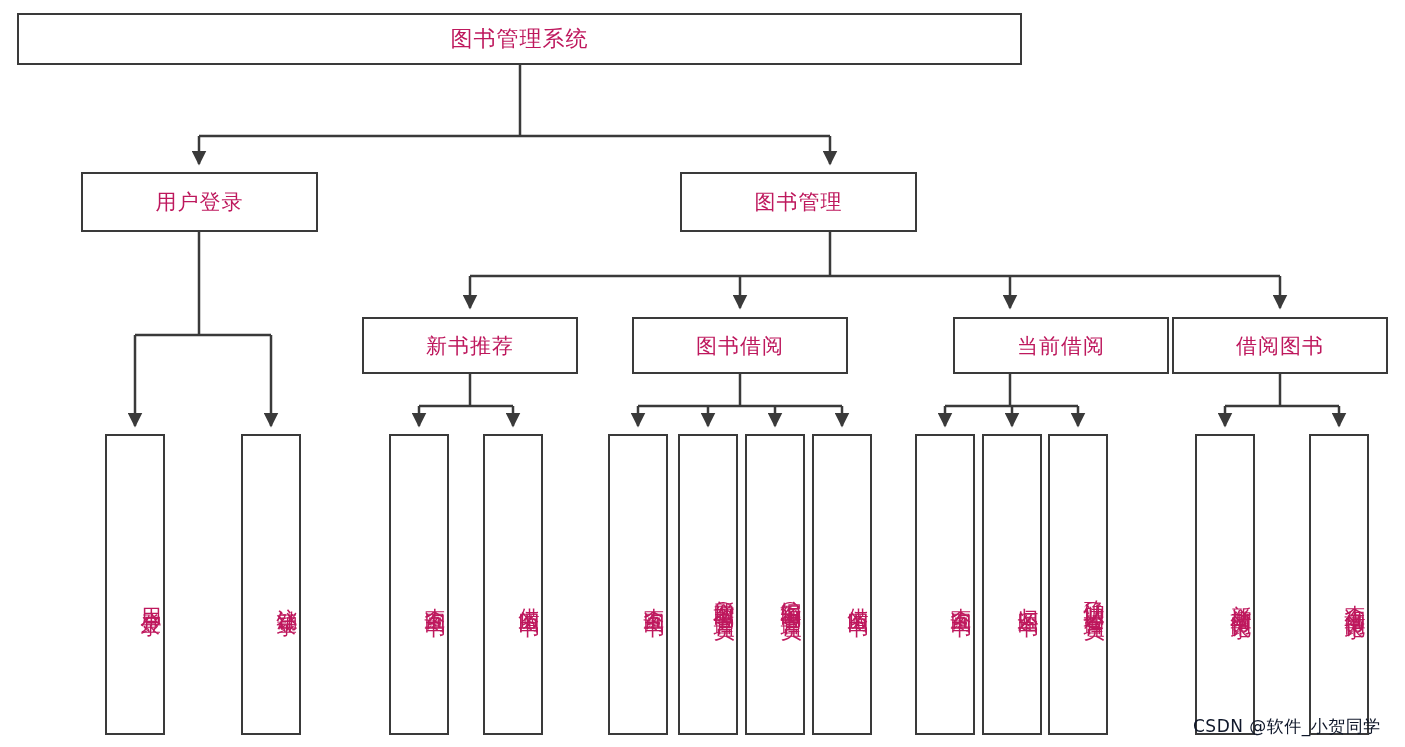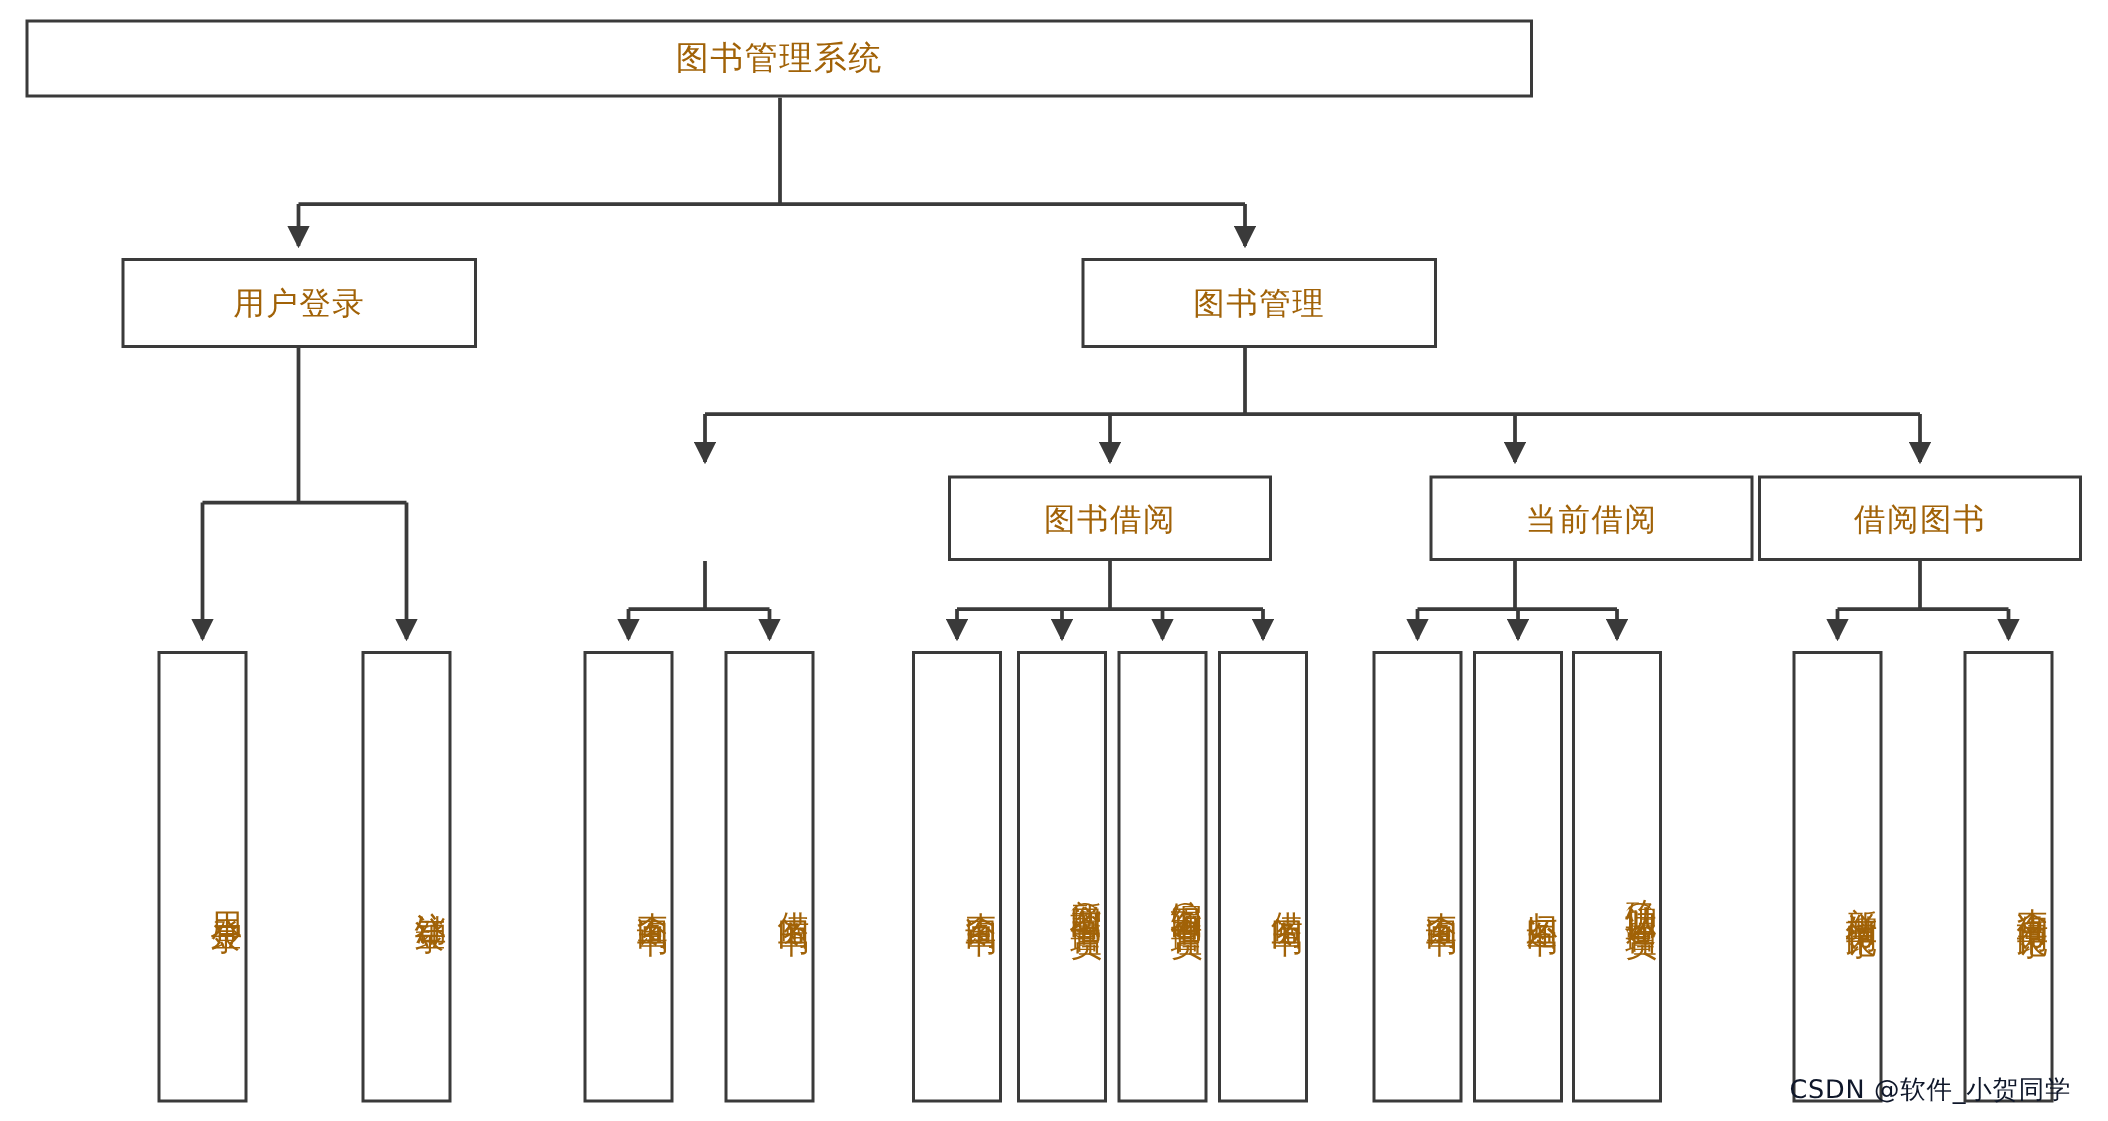--- a/index.html
+++ b/index.html
@@ -27,21 +27,21 @@
     pointer-events: none;
   }
   .node {
     position: absolute;
     box-sizing: border-box;
     border: 2.5px solid #3a3a3a;
     background: #ffffff;
     display: flex;
     align-items: center;
     justify-content: center;
-    color: #a16207;
+    color: #be185d;
   }
   .node.horizontal {
     font-size: 21px;
     letter-spacing: 1px;
     white-space: nowrap;
   }
   .node.root {
     font-size: 22px;
   }
   .node.vertical {
@@ -118,24 +118,27 @@
     </g>
   </svg>
 
   <div class="node horizontal root" style="left:17px; top:13px; width:1005px; height:52px;">
     <span>图书管理系统</span>
   </div>
 
   <div class="node horizontal" style="left:81px; top:172px; width:237px; height:60px;">
     <span>用户登录</span>
   </div>
-  <div class="node horizontal" style="left:721px; top:172px; width:237px; height:60px;">
+  <div class="node horizontal" style="left:680px; top:172px; width:237px; height:60px;">
     <span>图书管理</span>
   </div>
 
+  <div class="node horizontal" style="left:362px; top:317px; width:216px; height:57px;">
+    <span>新书推荐</span>
+  </div>
   <div class="node horizontal" style="left:632px; top:317px; width:216px; height:57px;">
     <span>图书借阅</span>
   </div>
   <div class="node horizontal" style="left:953px; top:317px; width:216px; height:57px;">
     <span>当前借阅</span>
   </div>
   <div class="node horizontal" style="left:1172px; top:317px; width:216px; height:57px;">
     <span>借阅图书</span>
   </div>
 

